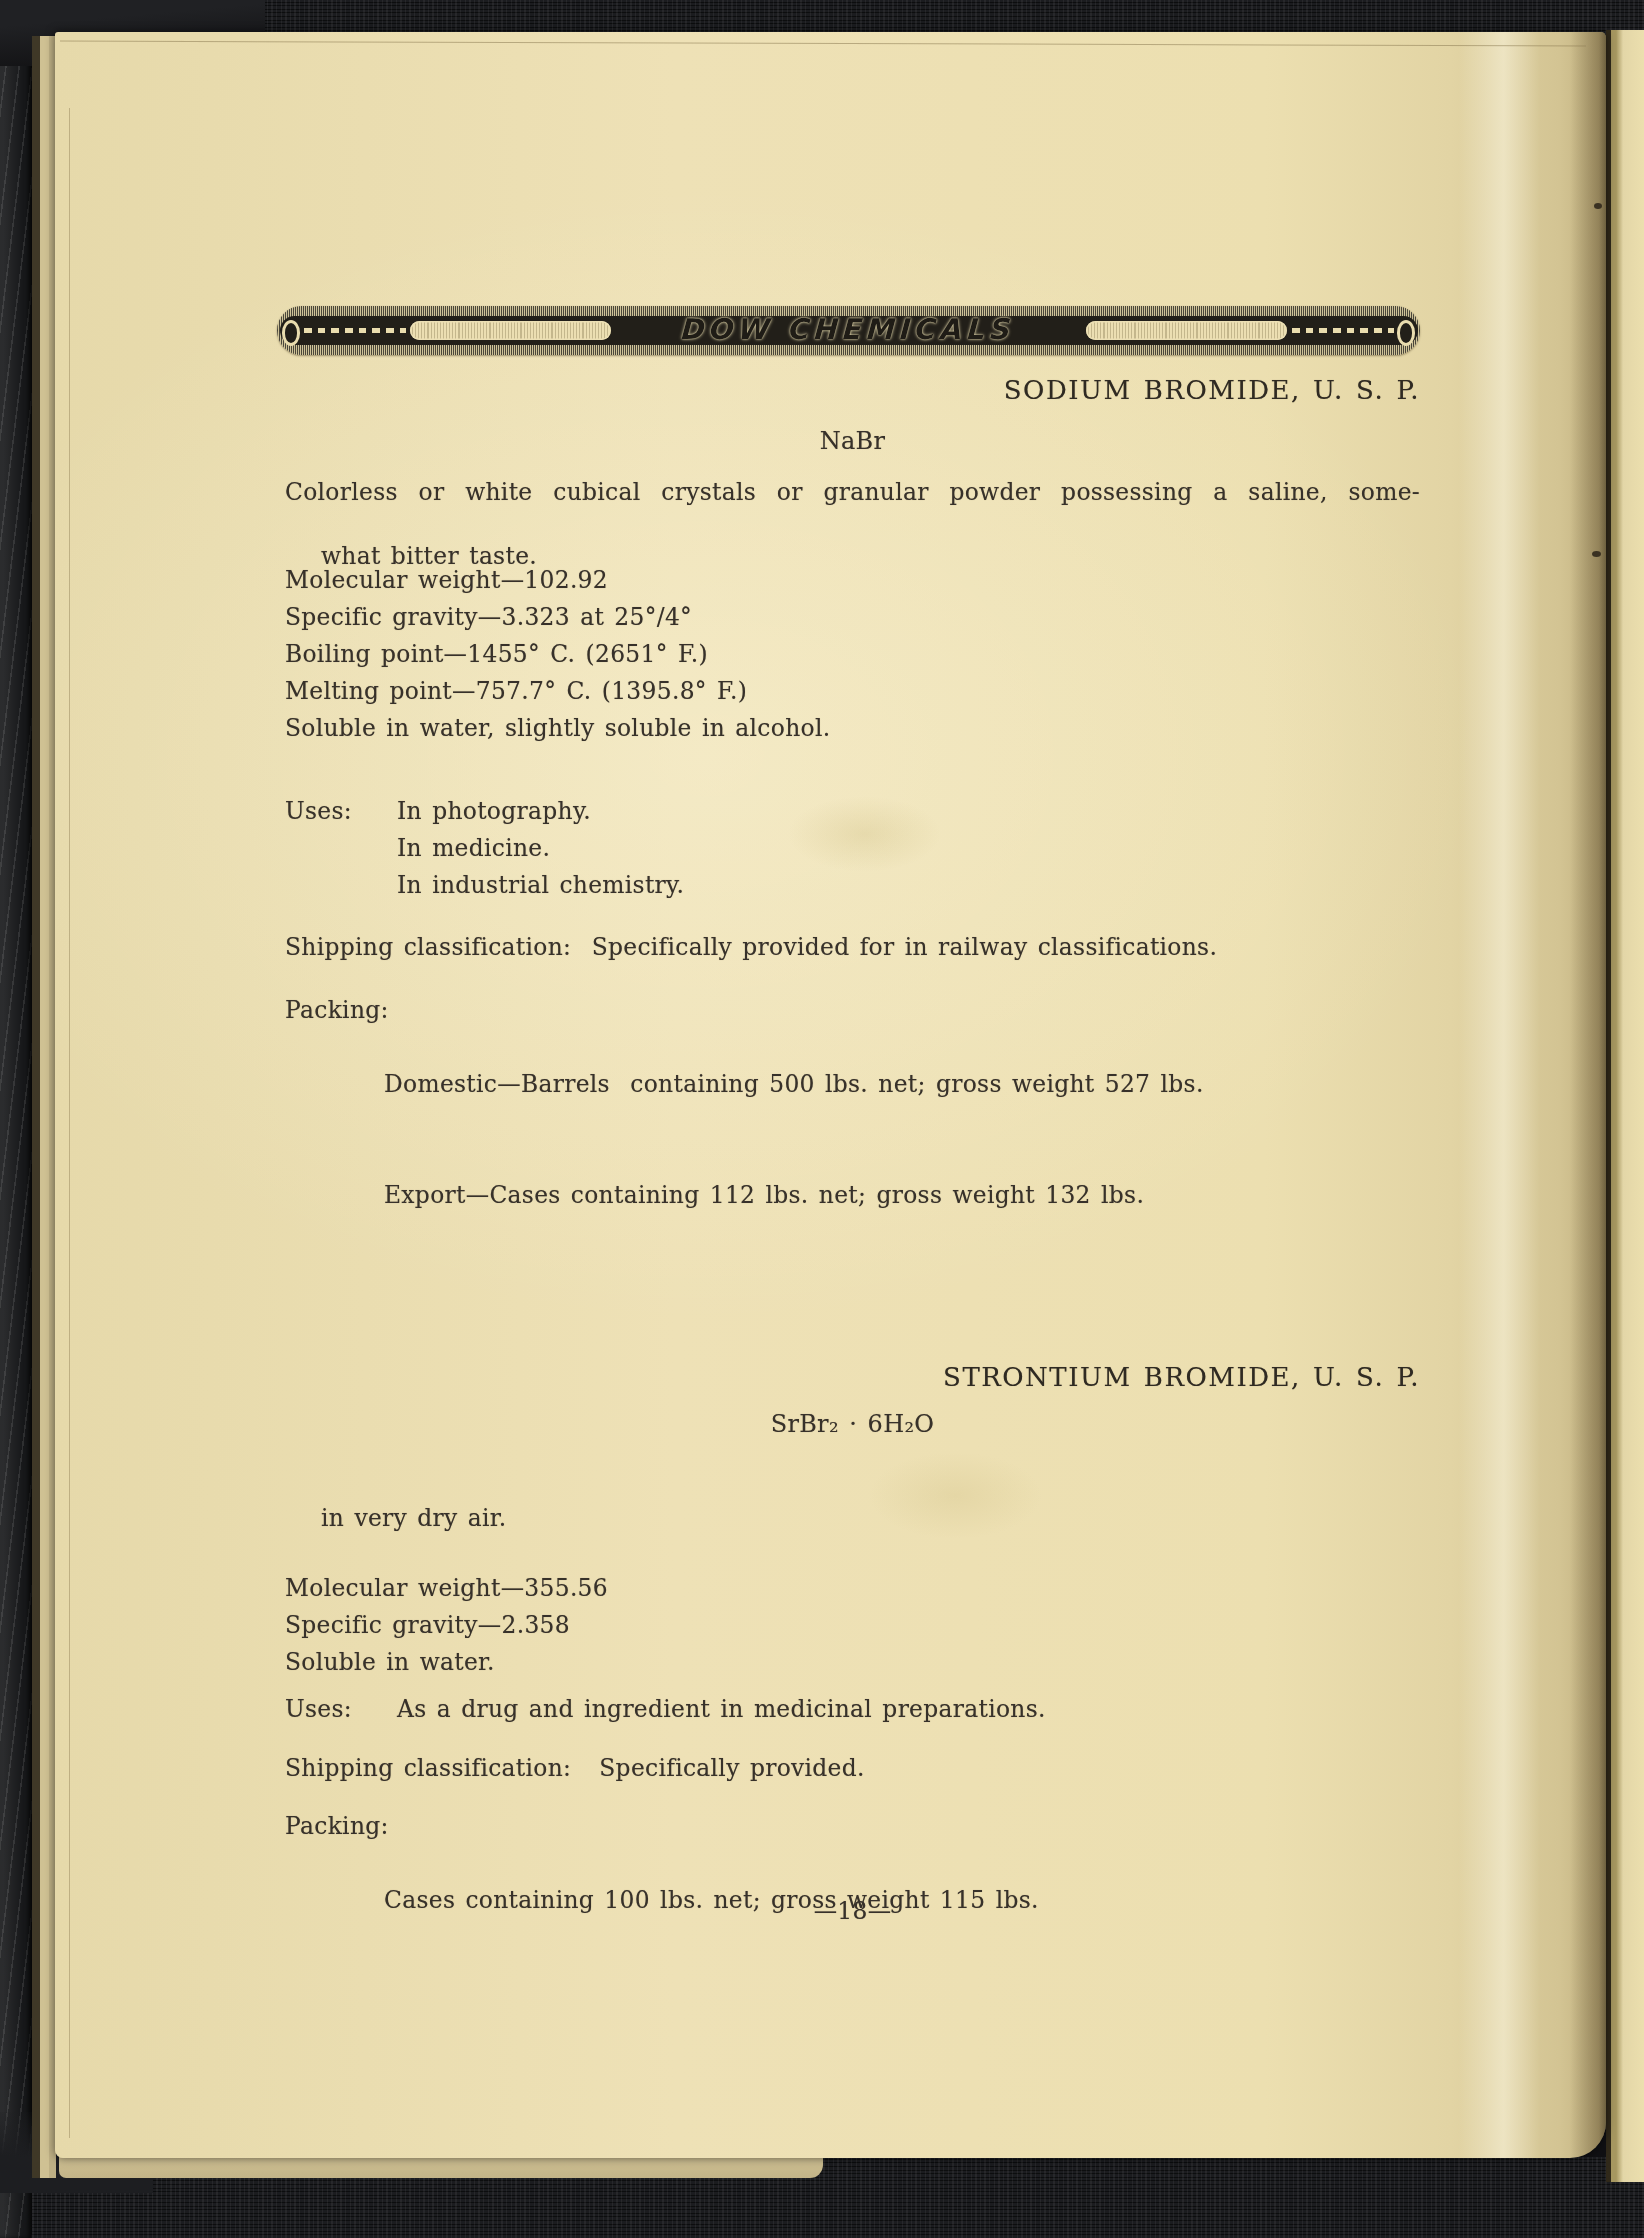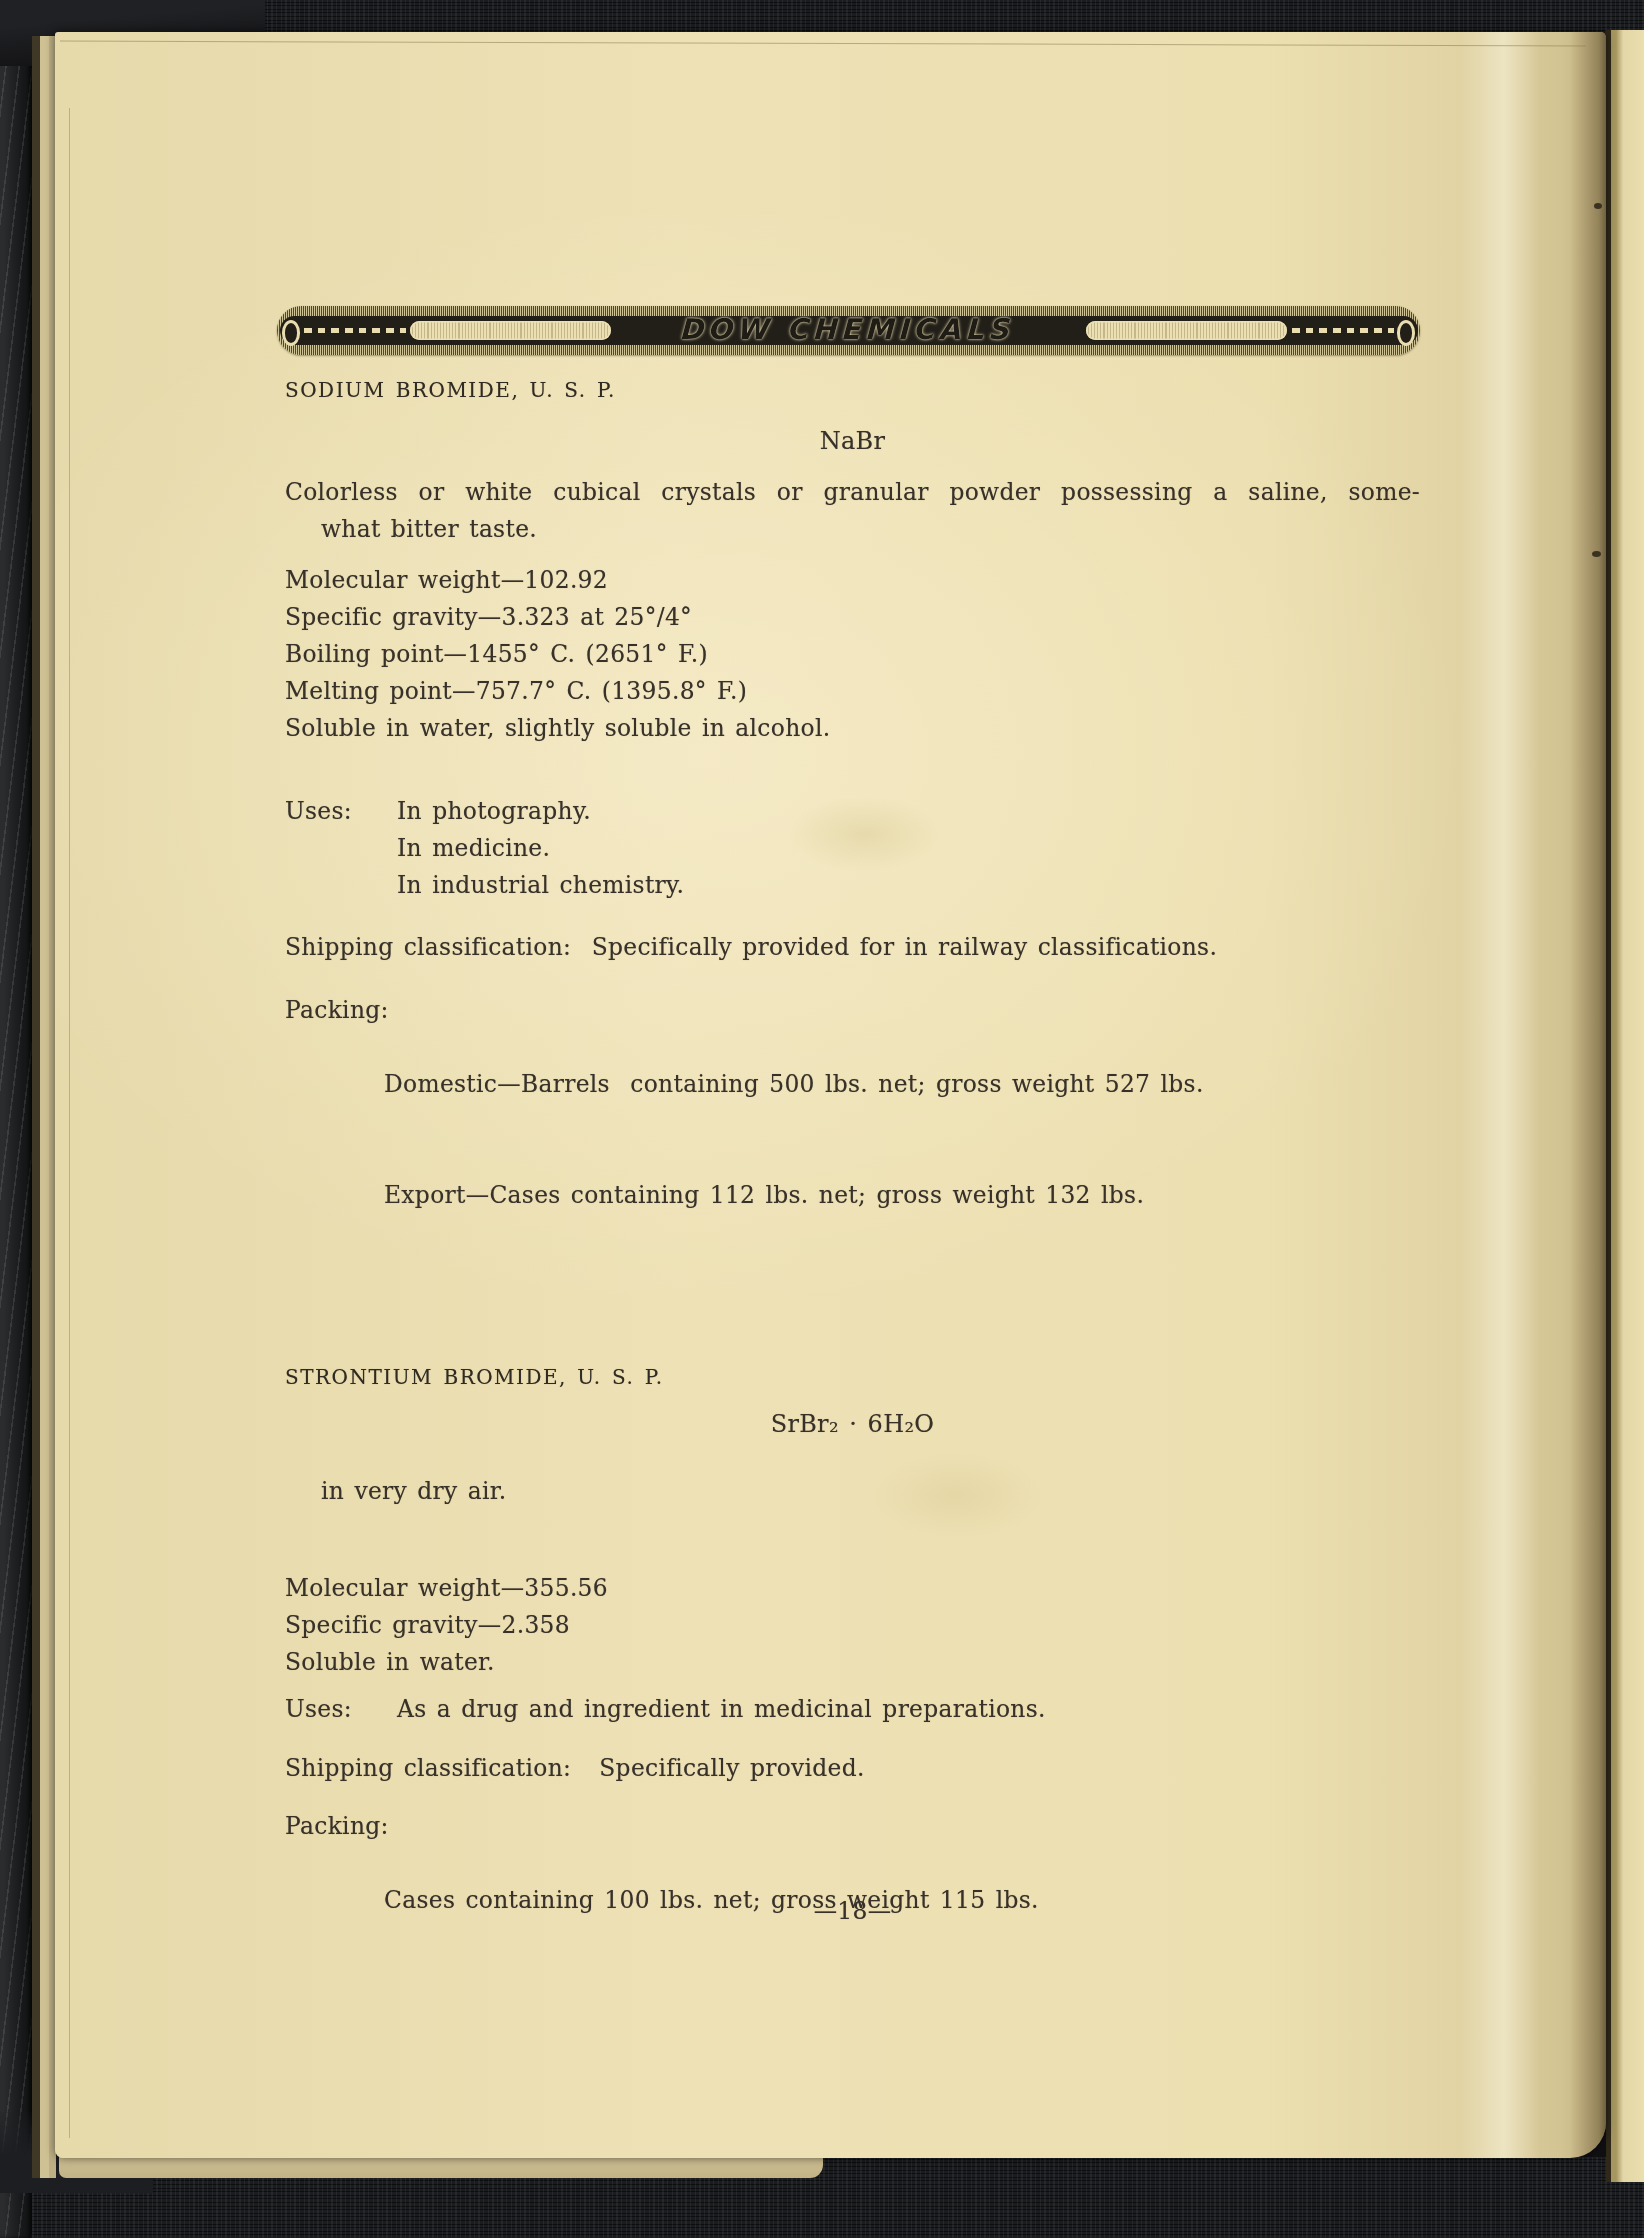--- a/index.html
+++ b/index.html
@@ -117,24 +117,24 @@
     font-family:"DejaVu Sans","Liberation Sans",sans-serif;
     font-weight:700; font-style:italic; font-size:28.5px; letter-spacing:4.6px;
     color:#1f1c16; transform:skewX(-4deg);
     text-shadow:0 0 3.6px rgba(236,224,178,.95), 0 0 1.5px rgba(236,224,178,.9);
   }
 
   
   .col { position:absolute; left:230px; width:1135px; color:#37312a;
          font-size:23.4px; line-height:37px; letter-spacing:0.3px; word-spacing:2.5px;
          text-shadow:0 0 0.8px rgba(55,47,35,.4); }
-  .ttl { text-align:left; font-size:20px; letter-spacing:1.5px; color:#2f2a22; }
+  .ttl { text-align:right; font-size:26px; letter-spacing:1.5px; color:#2f2a22; }
   .formula { text-align:center; font-size:24px; }
   .jline { text-align:justify; text-align-last:justify; }
-  .cont-indent { padding-left:36px; }
+  .cont-indent { padding-left:36px;margin-top:27px; }
   .label { position:absolute; left:0; top:0; }
   .uses-items { margin-left:112px; }
   .pack-lines { margin-left:99px; white-space:pre-wrap; }
   .ship-val { margin-left:20.4px; }
   .ship-val2 { margin-left:28px; }
   .pagenum { text-align:center; }
 </style>
 </head>
 <body>
 

